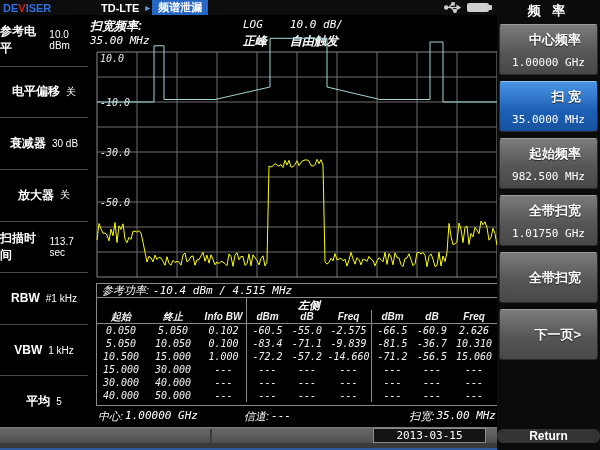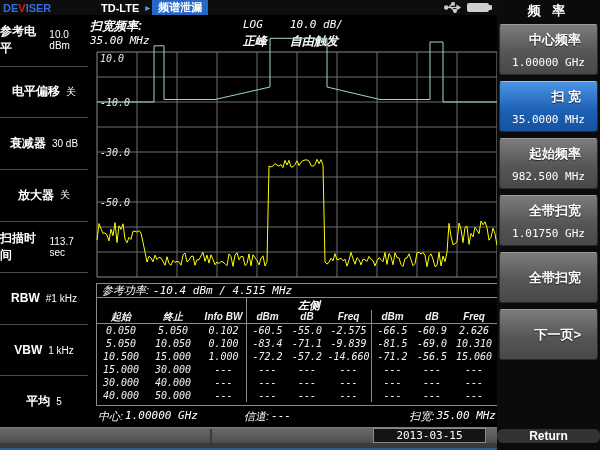--- a/index.html
+++ b/index.html
@@ -210,21 +210,21 @@
             <div>2.626</div>
           </div>
           <div class="tgrid">
             <div>5.050</div>
             <div>10.050</div>
             <div>0.100</div>
             <div class="gl">-83.4</div>
             <div>-71.1</div>
             <div>-9.839</div>
             <div class="gl">-81.5</div>
-            <div>-69.0</div>
+            <div>-36.7</div>
             <div>10.310</div>
           </div>
           <div class="tgrid">
             <div>10.500</div>
             <div>15.000</div>
             <div>1.000</div>
             <div class="gl">-72.2</div>
             <div>-57.2</div>
             <div>-14.660</div>
             <div class="gl">-71.2</div>

